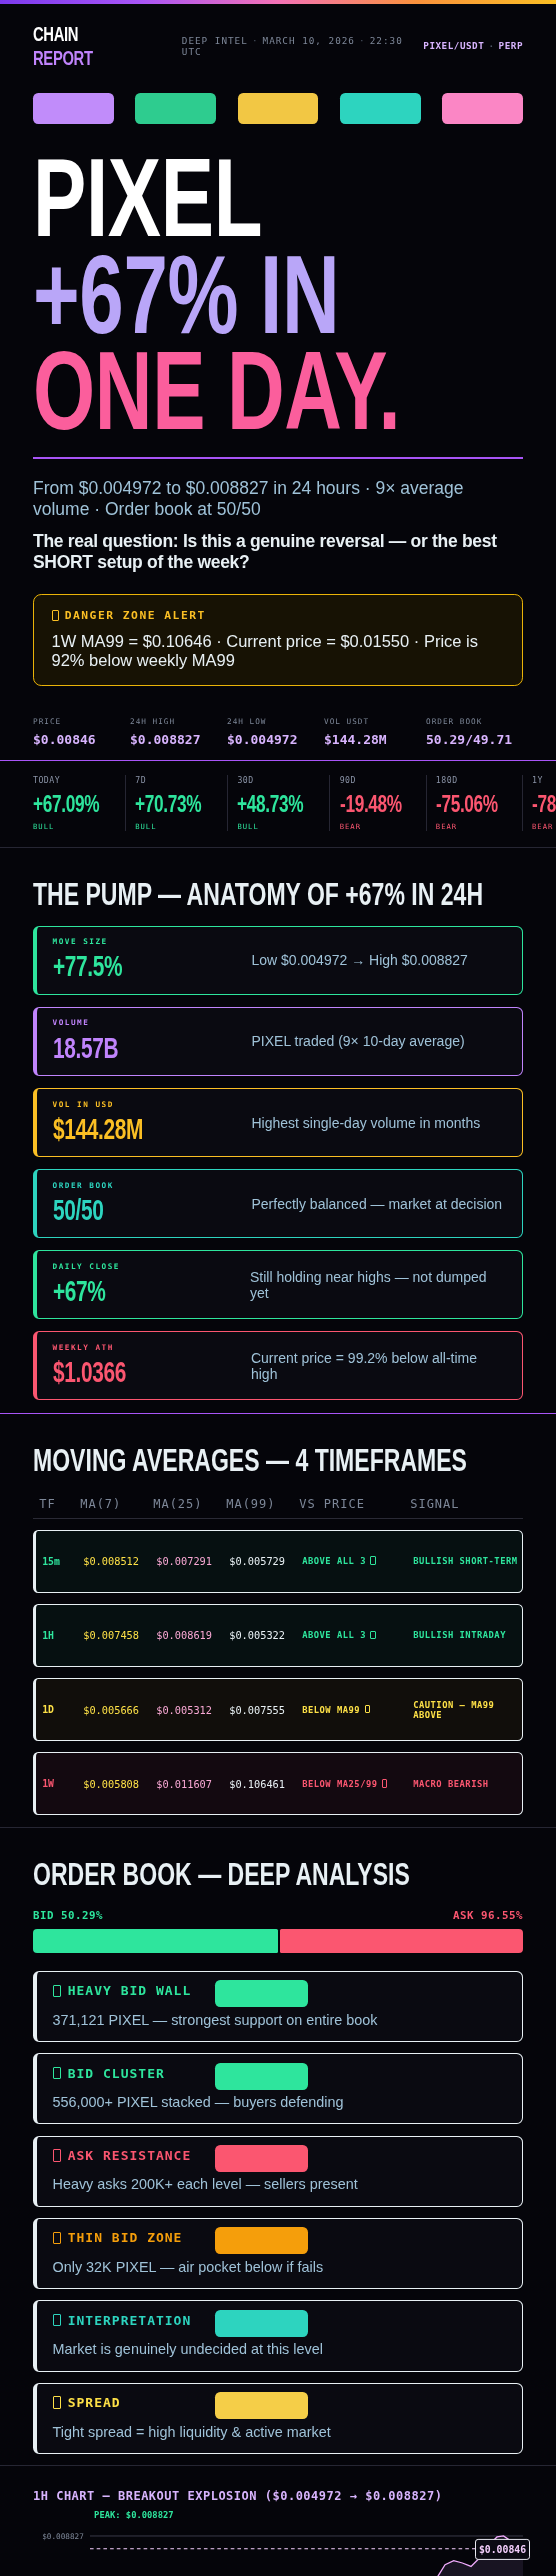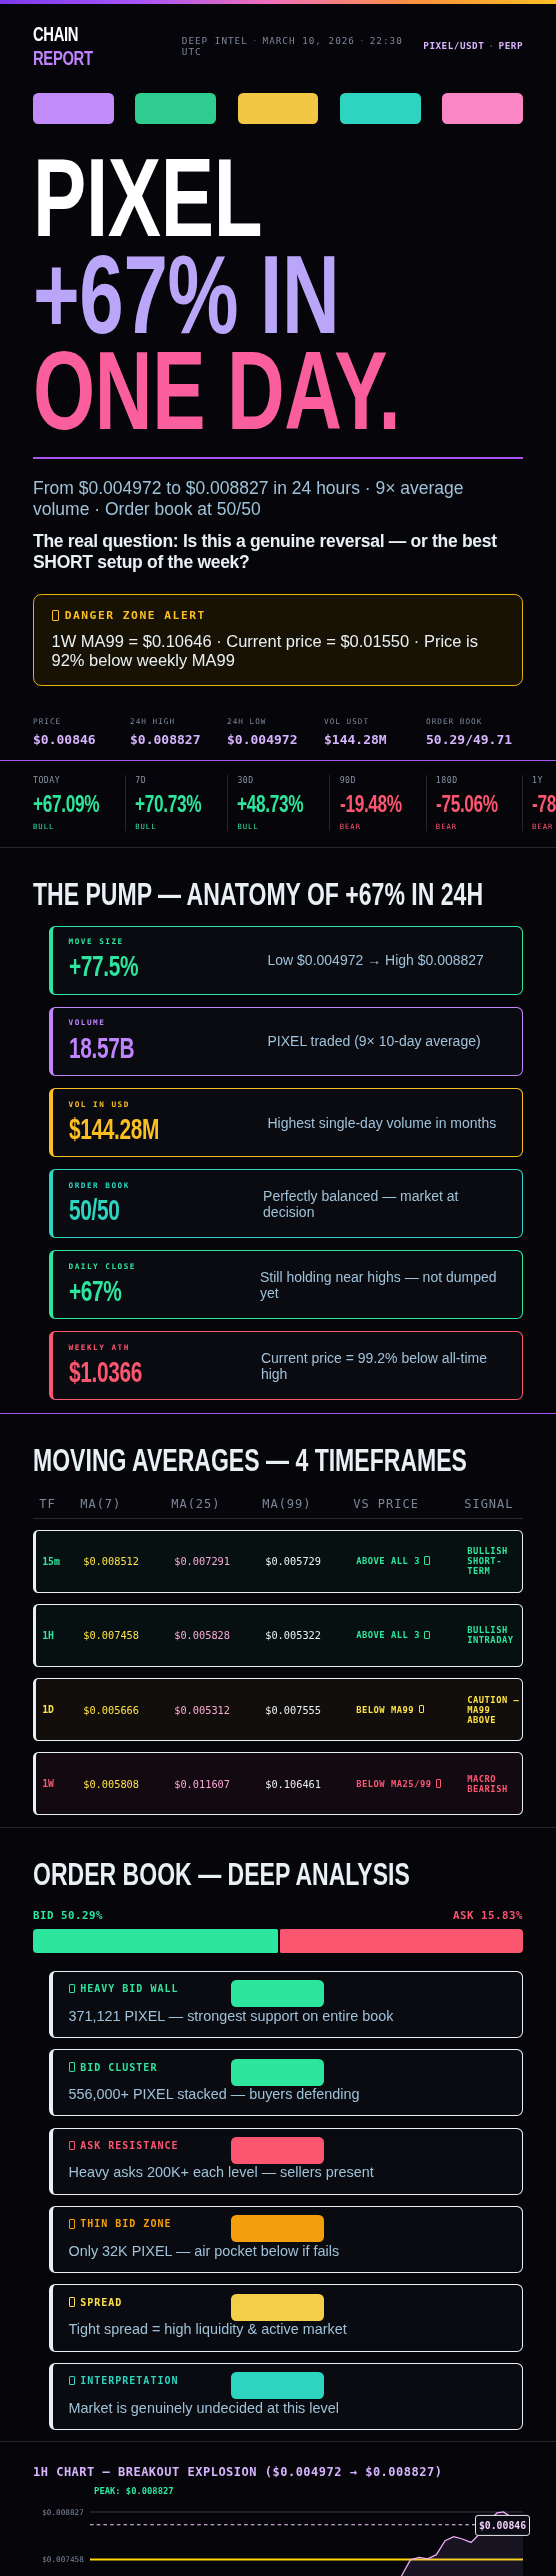--- a/index.html
+++ b/index.html
@@ -48,54 +48,54 @@
   .chg .lab{font-size:8.2px;color:#8a93a6;letter-spacing:0.5px;}
   .chg .val{font-size:24px;margin:5.2px 0 4.1px;}
   .chg .tag{font-size:7.2px;letter-spacing:1px;}
   .bull .val,.bull .tag{color:var(--green);}
   .bear .val,.bear .tag{color:var(--red);}
   .thin-rule{border:none;border-top:0.5px solid #262633;margin:0;}
   
   .sec-h{font-size:32px;color:var(--white);padding:28px 33px 13.4px;}
   .sec-h .cond{letter-spacing:0;}
   
-  .cards{padding:0 33px;margin-left:16px;}
+  .cards{padding:0 33px;}
   .acard{border-radius:6.2px;background:#0a0a11;padding:10.3px 15.5px;margin-bottom:12.4px;display:flex;align-items:center;border:0.8px solid;border-left-width:4.6px;}
   .acard .left{width:155px;}
   .acard .lab{font-size:7.7px;font-weight:bold;letter-spacing:1.5px;}
   .acard .val{font-size:29px;margin-top:4.1px;}
   .acard .desc{font-size:14px;color:var(--body);padding-left:44px;}
   .th-green{border-color:var(--green);} .th-green .lab,.th-green .val{color:var(--green);}
   .th-purple{border-color:var(--lav);} .th-purple .lab,.th-purple .val{color:var(--lav);}
   .th-yellow{border-color:var(--amber);} .th-yellow .lab,.th-yellow .val{color:var(--amber);}
   .th-teal{border-color:var(--teal);} .th-teal .lab,.th-teal .val{color:var(--teal);}
   .th-red{border-color:var(--red);} .th-red .lab,.th-red .val{color:var(--red);}
   .th-orange{border-color:var(--orange);}
   
   .ma-head{display:flex;padding:5.2px 33px 7.2px;border-bottom:0.5px solid #2a2a35;margin:0 0 10.3px;font-size:12px;color:#7d8798;letter-spacing:1px;}
   .ma-head div,.ma-row .c{flex:none;}
-  .c-tf{width:41px;} .c-ma{width:91px;} .c-vs{width:111px;} .c-sig{flex:1 1 auto !important;}
+  .c-tf{width:41px;} .c-ma{width:73px;} .c-vs{width:111px;} .c-sig{flex:1 1 auto !important;}
   .ma-rows{padding:0 33px;}
   .ma-row{display:flex;align-items:center;height:63px;border-radius:5.2px;border:0.8px solid;border-left-width:3.6px;padding:0 0 0 6.2px;margin-bottom:11.3px;font-size:10.3px;}
   .ma-row.th-green{background:rgba(46,229,157,.05);}
   .ma-row.th-yellow{background:rgba(251,191,36,.05);}
   .ma-row.th-red{background:rgba(251,86,112,.06);}
   .ma-row .tf{font-weight:bold;font-size:9.8px;}
   .ma-row .ma7{color:var(--yellow);}
   .ma-row .ma25{color:#f9a8d4;}
   .ma-row .ma99{color:var(--white);}
   .ma-row .vs,.ma-row .sig{font-weight:bold;font-size:8.8px;letter-spacing:0.5px;}
   .ma-row .vs .tofu{margin-left:.5em;margin-right:0;}
   
   .ob-labels{display:flex;justify-content:space-between;padding:3.1px 33px 7.2px;font-weight:bold;font-size:10.8px;letter-spacing:0.5px;}
   .ob-bar{display:flex;gap:2.1px;margin:0 33px 17.5px;height:24px;}
   .ob-bid{background:var(--green);border-radius:4.1px 1.5px 1.5px 4.1px;}
   .ob-ask{background:var(--red);border-radius:1.5px 4.1px 4.1px 1.5px;}
   .obcard{position:relative;border-radius:6.2px;background:#0a0a11;border:0.8px solid;border-left-width:4.1px;padding:11.3px 15.5px 13.4px;margin-bottom:11.3px;}
-  .obcard .title{display:flex;align-items:center;font-weight:bold;font-size:10px;letter-spacing:1px;}
+  .obcard .title{display:flex;align-items:center;font-weight:bold;font-size:13px;letter-spacing:1px;}
   .obcard .pill{position:absolute;left:178px;top:8.2px;width:93px;height:27px;border-radius:5.2px;}
   .obcard .desc{font-size:14.4px;color:var(--body);margin-top:13.4px;}
   .pill-green{background:var(--green);} .pill-red{background:var(--red);} .pill-orange{background:var(--orange);} .pill-yellow{background:#f5ce48;} .pill-teal{background:var(--teal);}
   
   .chart-block{padding:9.3px 33px 20.6px;}
   .chart-title{font-size:12px;font-weight:bold;color:var(--lav2);letter-spacing:0.5px;margin:13.4px 0 20.6px;}
   .chart-flex{display:flex;}
   .chart-yaxis{position:relative;width:57px;flex:none;font-size:7.7px;color:#7d8798;}
   .ytick{position:absolute;right:6.2px;transform:translateY(-50%);}
   .chart-area{position:relative;flex:1;height:160px;border-bottom:0.5px solid #2a2a35;}
@@ -225,21 +225,21 @@
       <div class="c c-tf tf" style="color:var(--green)">15m</div>
       <div class="c c-ma ma7">$0.008512</div>
       <div class="c c-ma ma25">$0.007291</div>
       <div class="c c-ma ma99">$0.005729</div>
       <div class="c c-vs vs" style="color:var(--green)">ABOVE ALL 3<span class="tofu"></span></div>
       <div class="c c-sig sig" style="color:var(--green)">BULLISH SHORT-TERM</div>
     </div>
     <div class="ma-row th-green">
       <div class="c c-tf tf" style="color:var(--green)">1H</div>
       <div class="c c-ma ma7">$0.007458</div>
-      <div class="c c-ma ma25">$0.005828</div>
+      <div class="c c-ma ma25">$0.008619</div>
       <div class="c c-ma ma99">$0.005322</div>
       <div class="c c-vs vs" style="color:var(--green)">ABOVE ALL 3<span class="tofu"></span></div>
       <div class="c c-sig sig" style="color:var(--green)">BULLISH INTRADAY</div>
     </div>
     <div class="ma-row th-yellow">
       <div class="c c-tf tf" style="color:var(--yellow)">1D</div>
       <div class="c c-ma ma7">$0.005666</div>
       <div class="c c-ma ma25">$0.005312</div>
       <div class="c c-ma ma99">$0.007555</div>
       <div class="c c-vs vs" style="color:var(--yellow)">BELOW MA99<span class="tofu"></span></div>
@@ -253,21 +253,21 @@
       <div class="c c-vs vs" style="color:var(--red)">BELOW MA25/99<span class="tofu"></span></div>
       <div class="c c-sig sig" style="color:var(--red)">MACRO BEARISH</div>
     </div>
   </div>
 
 <hr class="thin-rule" style="margin-top:10.3px">
 
 <h2 class="sec-h"><span class="cond">ORDER BOOK — DEEP ANALYSIS</span></h2>
 <div class="ob-labels mono">
   <span style="color:var(--green)">BID 50.29%</span>
-  <span style="color:var(--red)">ASK 15.83%</span>
+  <span style="color:var(--red)">ASK 96.55%</span>
 </div>
 <div class="ob-bar">
   <div class="ob-bid" id="obBid" style="width: 50.29%;"></div>
   <div class="ob-ask" id="obAsk" style="width: 49.71%;"></div>
 </div>
 <div class="cards">
     <div class="obcard th-green">
       <div class="title mono" style="color:var(--green)"><span class="tofu"></span>HEAVY BID WALL</div>
       <div class="pill pill-green"></div>
       <div class="desc">371,121 PIXEL — strongest support on entire book</div>
@@ -280,29 +280,29 @@
     <div class="obcard th-red">
       <div class="title mono" style="color:var(--red)"><span class="tofu"></span>ASK RESISTANCE</div>
       <div class="pill pill-red"></div>
       <div class="desc">Heavy asks 200K+ each level — sellers present</div>
     </div>
     <div class="obcard th-orange">
       <div class="title mono" style="color:var(--orange)"><span class="tofu"></span>THIN BID ZONE</div>
       <div class="pill pill-orange"></div>
       <div class="desc">Only 32K PIXEL — air pocket below if fails</div>
     </div>
+    <div class="obcard th-teal">
+      <div class="title mono" style="color:var(--teal)"><span class="tofu"></span>INTERPRETATION</div>
+      <div class="pill pill-teal"></div>
+      <div class="desc">Market is genuinely undecided at this level</div>
+    </div>
     <div class="obcard th-yellow">
       <div class="title mono" style="color:var(--yellow)"><span class="tofu"></span>SPREAD</div>
       <div class="pill pill-yellow"></div>
       <div class="desc">Tight spread = high liquidity &amp; active market</div>
-    </div>
-    <div class="obcard th-teal">
-      <div class="title mono" style="color:var(--teal)"><span class="tofu"></span>INTERPRETATION</div>
-      <div class="pill pill-teal"></div>
-      <div class="desc">Market is genuinely undecided at this level</div>
     </div>
   </div>
 
 <hr class="thin-rule">
 
 <div class="chart-block">
   <div class="chart-title mono">1H CHART — BREAKOUT EXPLOSION  ($0.004972 → $0.008827)</div>
   <div class="chart-flex">
     <div class="chart-yaxis mono" id="yAxis">
         <span class="ytick" style="top: 13px;">$0.008827</span>

